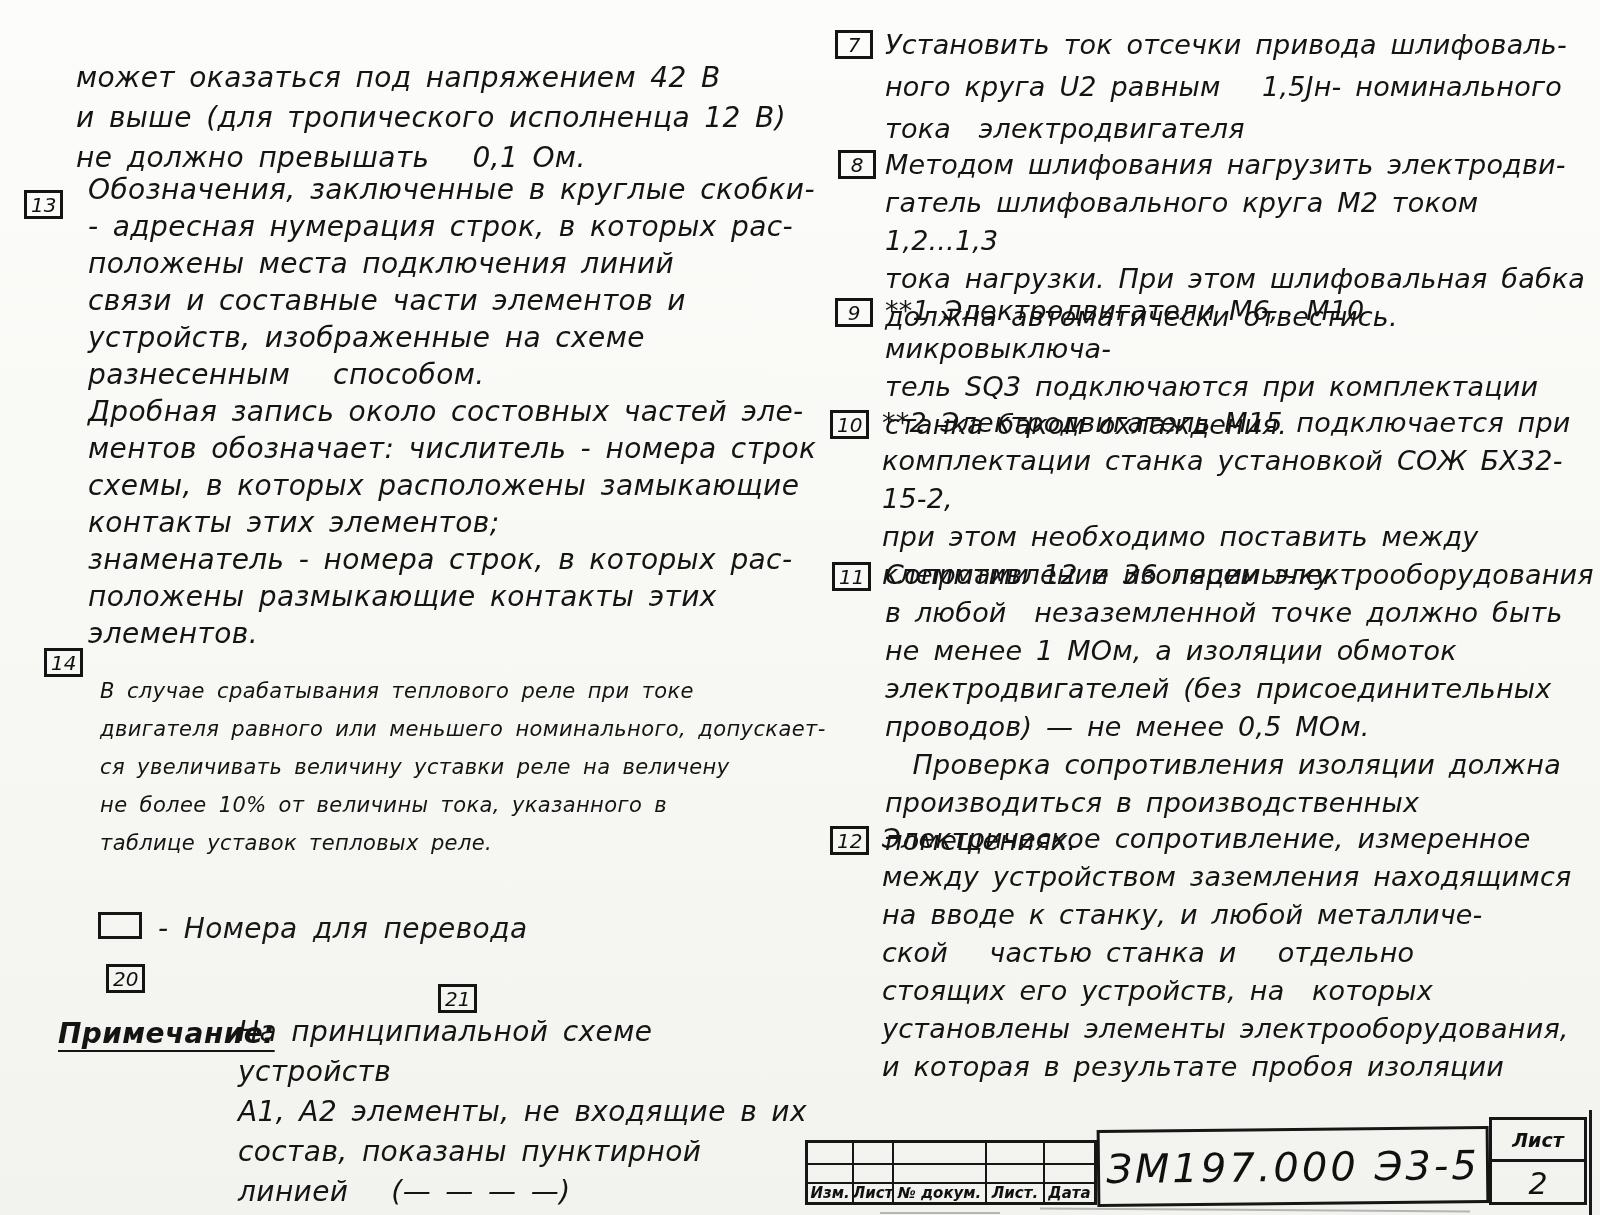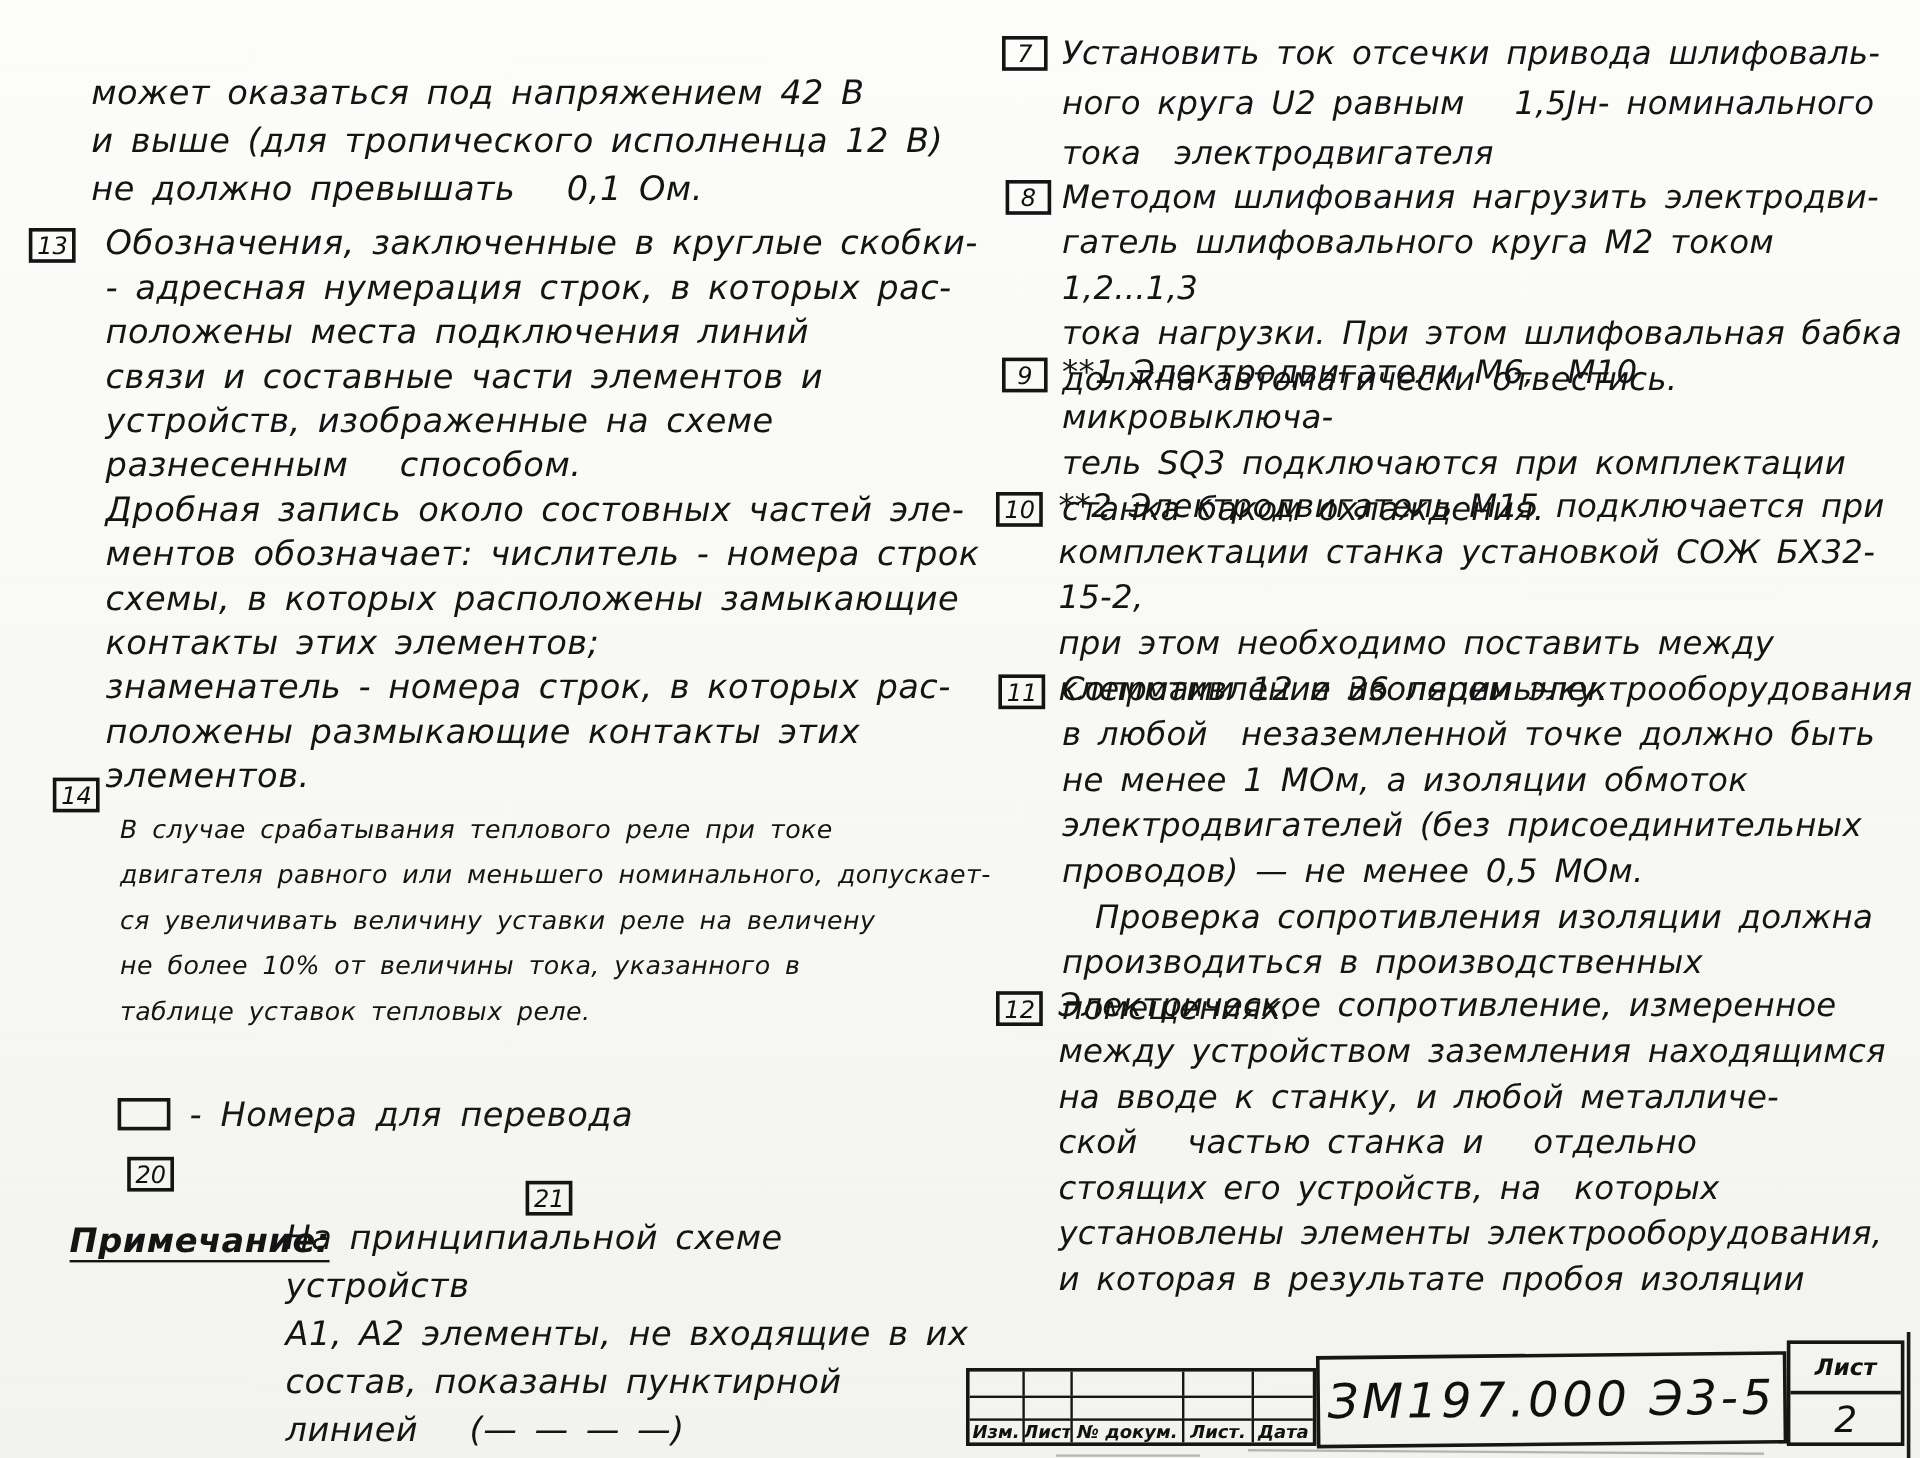--- a/index.html
+++ b/index.html
@@ -6,21 +6,21 @@
   html,body{width:1600px;height:1215px}
   body{position:relative;overflow:hidden;background:#f5f5f2;font-family:"DejaVu Sans",sans-serif}
   .page{position:absolute;inset:0;background:linear-gradient(180deg,#fcfcfa 0%,#f7f7f4 60%,#f2f2ee 100%);color:#171717}
   .txt{position:absolute;font-style:italic;white-space:pre-wrap;font-size:28px;line-height:37px;
        letter-spacing:.4px;word-spacing:5px;color:#141414}
   .lh40{line-height:40px}
   .rtxt{font-size:27px;line-height:38px;letter-spacing:.2px}
   .small{font-size:21px;line-height:38px}
   .numbox{position:absolute;border:3px solid #141414;font-style:italic;font-size:20px;
           min-width:38px;height:29px;line-height:24px;text-align:center;padding:0 4px;color:#101010}
-  .legend{position:absolute;display:flex;align-items:center}
+  .legend{position:absolute;display:flex;}
   .legend-box{display:inline-block;width:44px;height:27px;border:3px solid #161616;margin-right:16px}
   .legend-text{font-style:italic;font-size:28px;letter-spacing:.4px;word-spacing:6px}
   .note-label{text-decoration:underline;text-underline-offset:7px;font-weight:bold}
   
   .rev-table{position:absolute;left:805px;top:1140px;width:292px;height:65px;
              border:3px solid #161616;display:grid;
              grid-template-columns:44px 40px 93px 58px 51px;grid-template-rows:1fr 1fr 1fr}
   .rev-cell{border-left:2.5px solid #161616;border-top:2.5px solid #161616;
             display:flex;align-items:center;justify-content:center;
             font-style:italic;font-size:15px;font-weight:bold;color:#111;overflow:hidden;white-space:nowrap}
@@ -40,21 +40,21 @@
 </head>
 <body>
 
 <div class="page">
 
   <div class="txt lh40" style="left:76px;top:58px;width:740px">может оказаться под напряжением 42 В
 и выше (для тропического исполненца 12 В)
 не должно превышать   0,1 Ом.</div>
 
   <div class="numbox" style="left:24px;top:190px">13</div>
-  <div class="txt" style="left:88px;top:184px;width:760px">Обозначения, заключенные в круглые скобки-
+  <div class="txt" style="left:88px;top:171px;width:760px">Обозначения, заключенные в круглые скобки-
 - адресная нумерация строк, в которых рас-
 положены места подключения линий
 связи и составные части элементов и
 устройств, изображенные на схеме
 разнесенным   способом.
 Дробная запись около состовных частей эле-
 ментов обозначает: числитель - номера строк
 схемы, в которых расположены замыкающие
 контакты этих элементов;
 знаменатель - номера строк, в которых рас-

